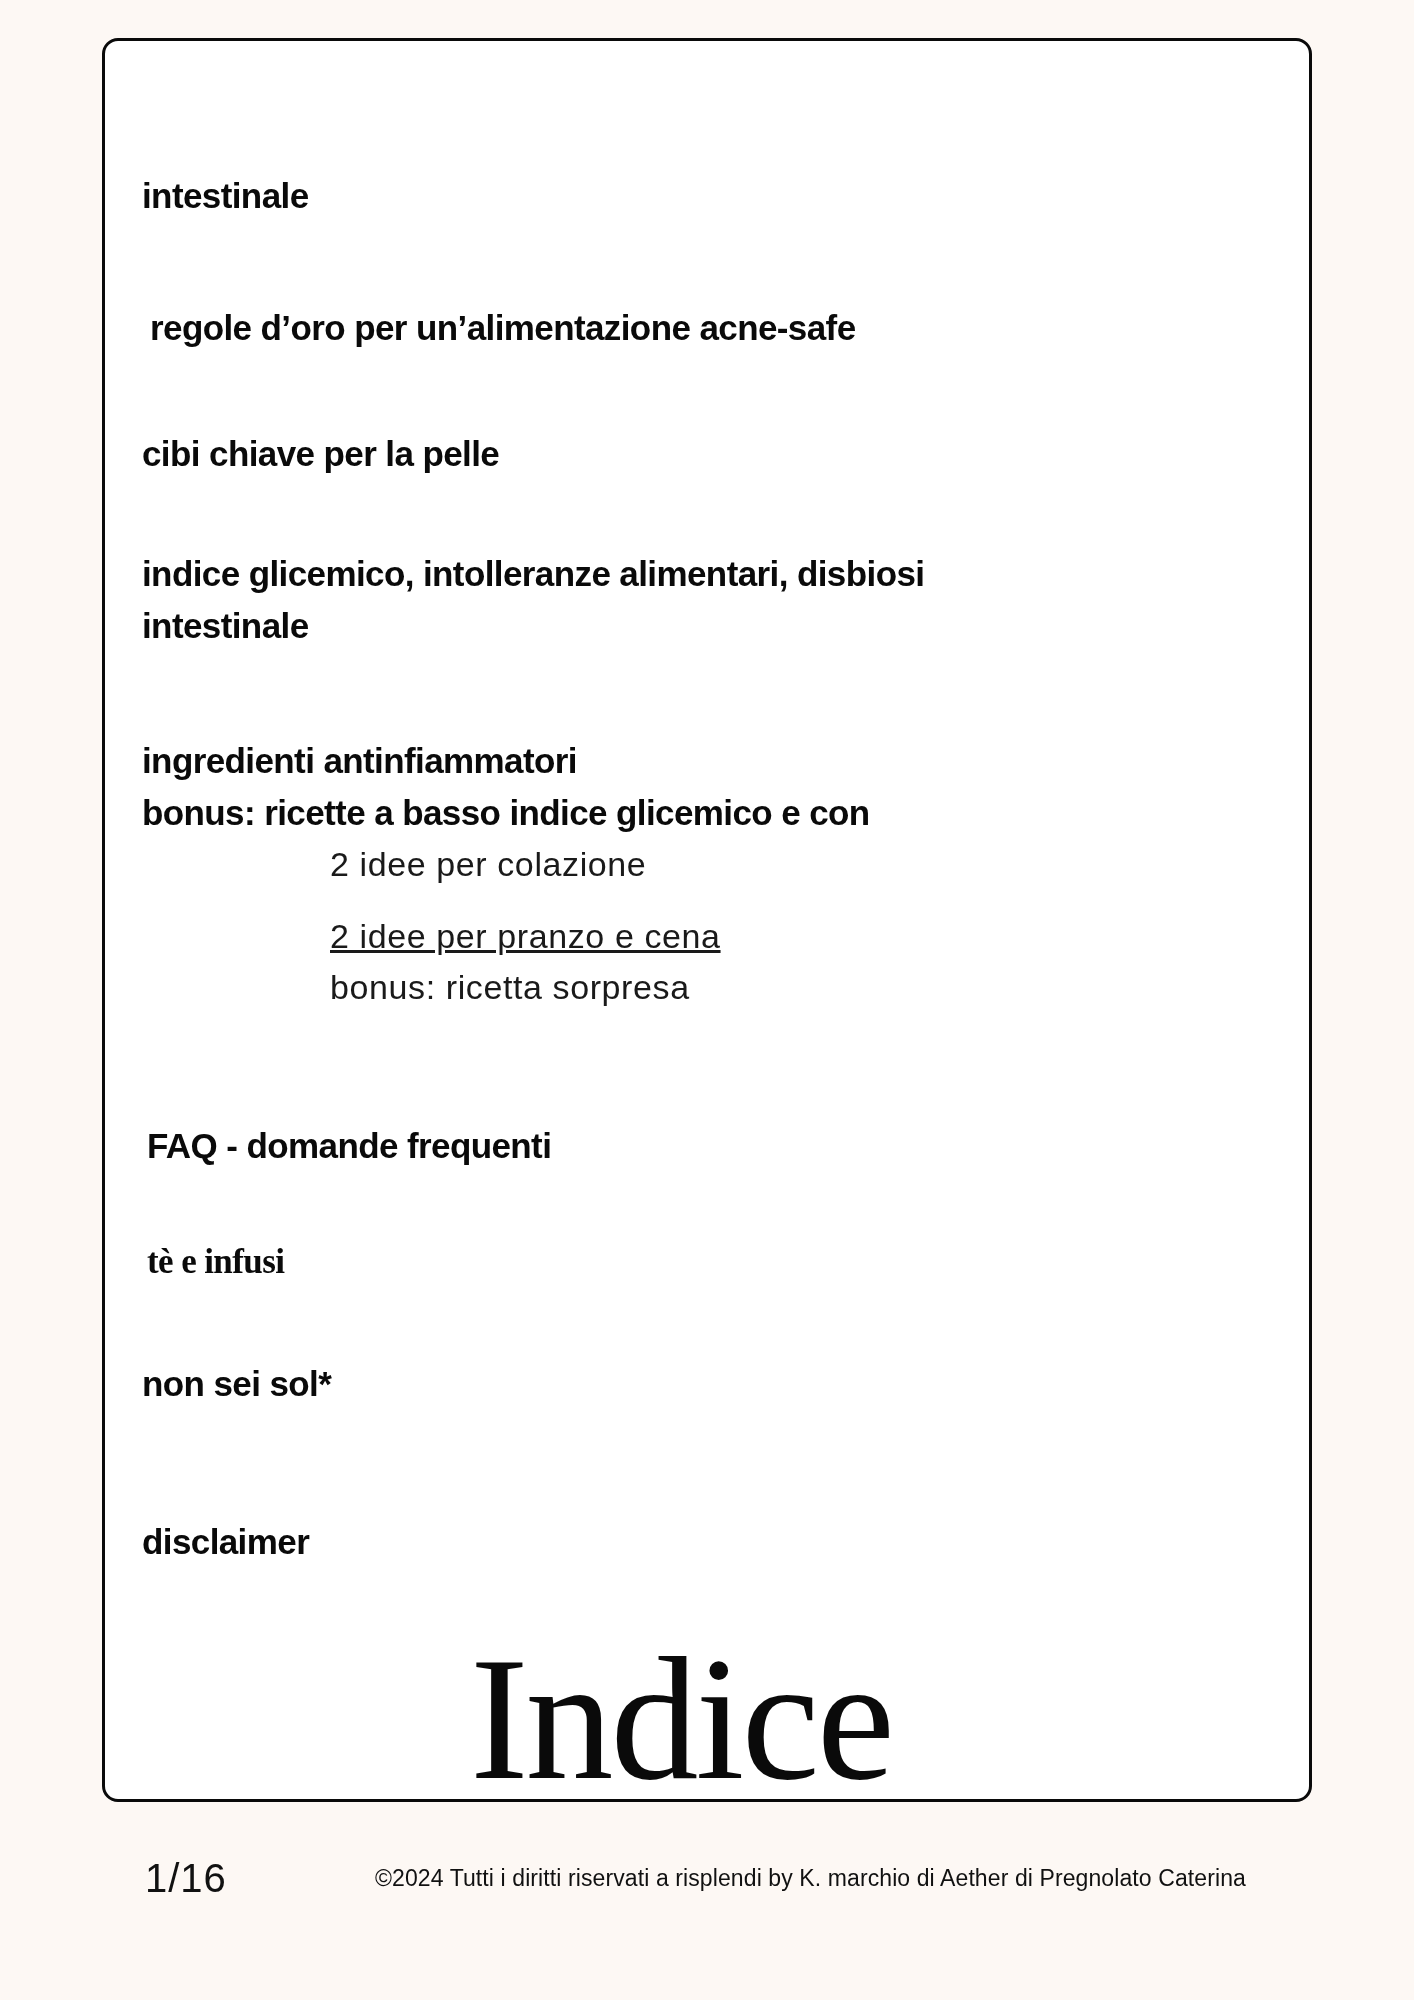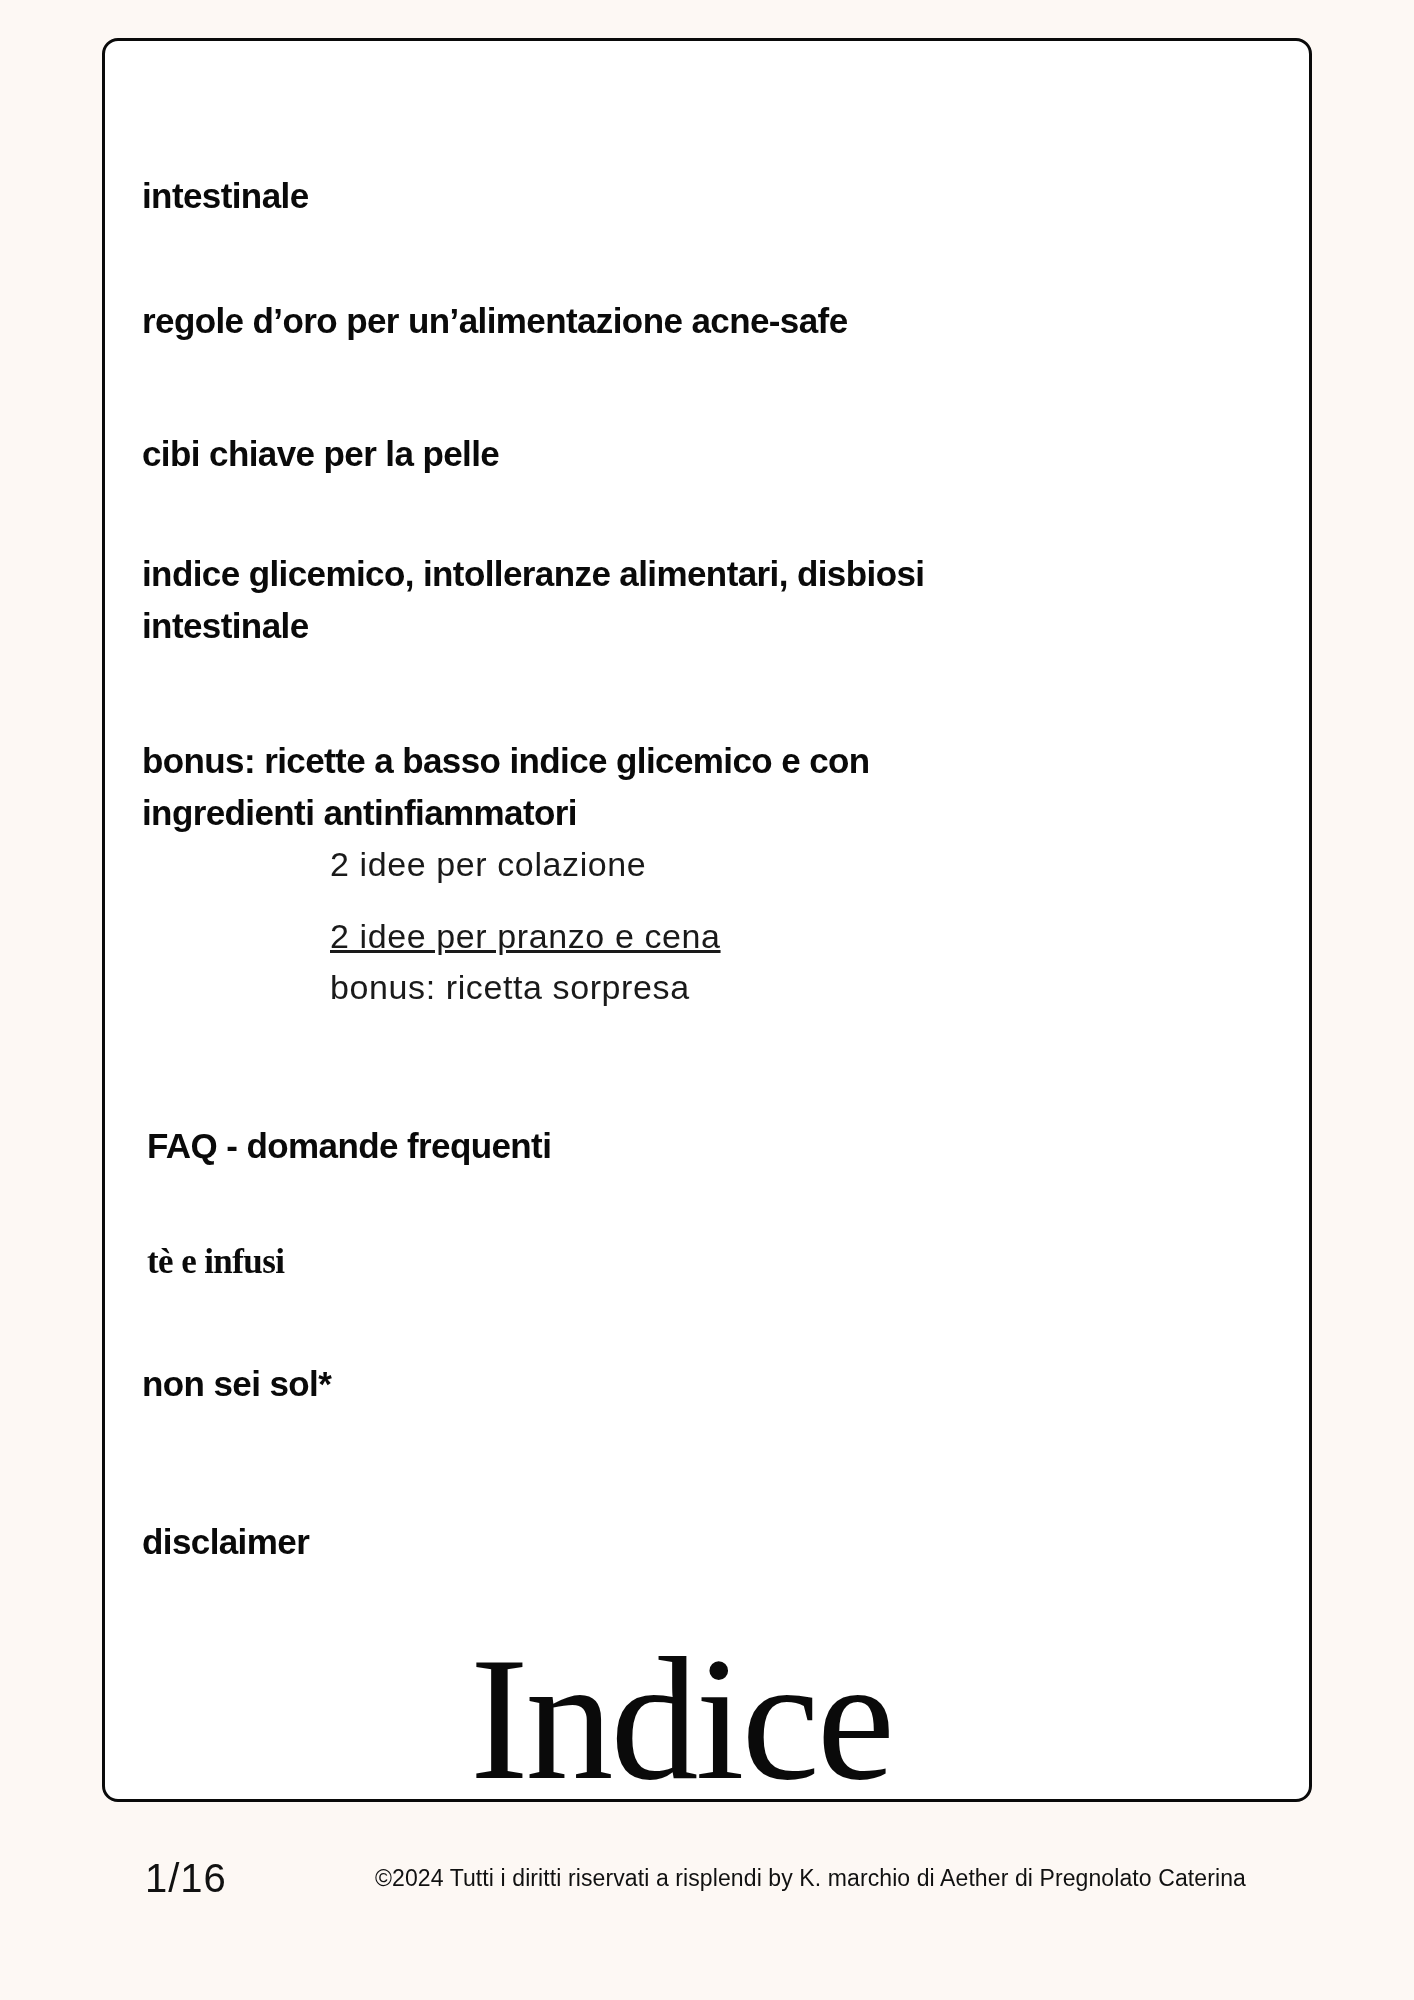--- a/index.html
+++ b/index.html
@@ -63,32 +63,32 @@
     letter-spacing: 0.1px;
   }
 </style>
 </head>
 <body>
 
 <div class="card"></div>
 
 <div class="item" style="top:170px;">intestinale</div>
 
-<div class="item" style="top:295px;">regole d’oro per un’alimentazione acne-safe</div>
+<div class="item" style="top:302px;margin-left:8px;">regole d’oro per un’alimentazione acne-safe</div>
 
 <div class="item" style="top:428px;">cibi chiave per la pelle</div>
 
 <div class="item" style="top:548px;">
   <div>indice glicemico, intolleranze alimentari, disbiosi</div>
   <div>intestinale</div>
 </div>
 
 <div class="item" style="top:735px;">
+  <div>ingredienti antinfiammatori</div>
   <div>bonus: ricette a basso indice glicemico e con</div>
-  <div>ingredienti antinfiammatori</div>
 </div>
 
 <div class="sub" style="top:844px;">2 idee per colazione</div>
 <div class="sub" style="top:916px;text-decoration:underline;">2 idee per pranzo e cena</div>
 <div class="sub" style="top:967px;">bonus: ricetta sorpresa</div>
 
 <div class="item indent" style="top:1120px;">FAQ - domande frequenti</div>
 
 <div class="item indent" style="top:1236px;font-family:Liberation Serif, serif;">tè e infusi</div>
 

